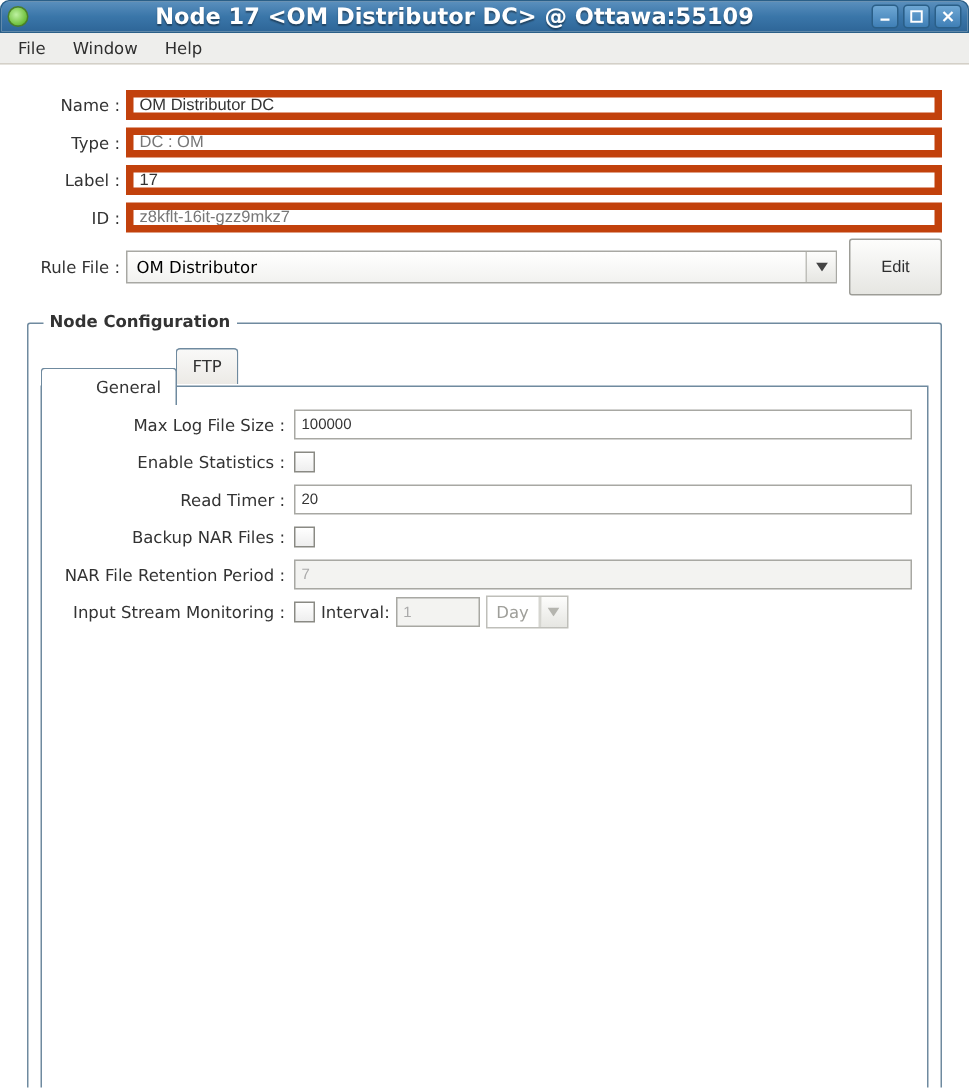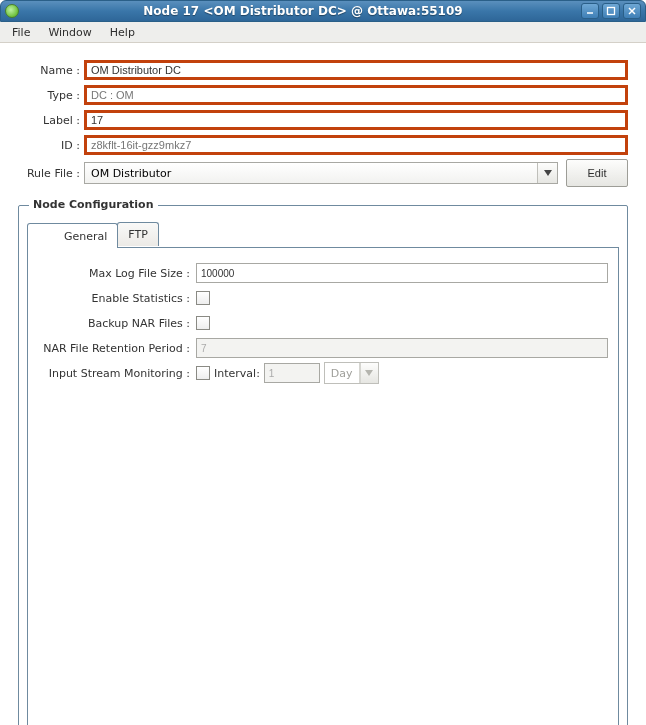--- a/index.html
+++ b/index.html
@@ -1,52 +1,52 @@
 <!DOCTYPE html>
 <html><head>
 <meta charset="utf-8">
 <style>
   * { box-sizing: border-box; margin: 0; padding: 0; }
   html, body { width: 646px; height: 725px; font-family: "DejaVu Sans", "Liberation Sans", Arial, sans-serif; font-size: 11px; background: #fff; overflow: hidden; }
 
   
-  .titlebar { height: 22px; background: linear-gradient(to bottom, #5a8fbd 0%, #3a76a9 50%, #2e6698 100%); border: 1px solid #2a5f88; border-radius: 6px 6px 0 0; display: flex; align-items: center; padding: 0 4px; color: #fff; font-weight: bold; font-size: 12px; }
+  .titlebar { height: 22px; background: linear-gradient(to bottom, #5a8fbd 0%, #3a76a9 50%, #2e6698 100%); border: 1px solid #2a5f88; border-radius: 6px 6px 0 0; display: flex; align-items: center; padding: 0 4px; color: #fff; font-weight: bold; font-size: 15px; }
   .titlebar .app-icon { width: 14px; height: 14px; background: radial-gradient(circle at 40% 40%, #bdf1a1 0%, #6dbf3a 70%); border-radius: 50%; margin-right: 6px; border:1px solid #4a7f2a; }
   .titlebar .title-text { flex: 1; text-align: center; text-shadow: 0 1px 1px rgba(0,0,0,0.4); }
   .window-buttons { display: flex; gap: 3px; }
   .win-btn { width: 18px; height: 16px; background: linear-gradient(to bottom,#6ea7d4,#3f7fb6); border:1px solid #2a5f88; border-radius: 3px; color:#fff; display:flex; align-items:center; justify-content:center; font-size:10px; font-weight:bold; }
   .win-btn svg { width:10px; height:10px; }
 
   
   .menubar { height: 21px; background: #eeeeec; border-bottom: 1px solid #d4d0c8; display:flex; align-items:center; padding: 0 4px; gap: 2px; }
   .menu-item { padding: 2px 8px; color:#2e2e2e; }
 
   
   .content { padding: 16px 18px 8px 18px; }
   .form-row { display:flex; align-items:center; margin-bottom: 3px; min-height: 22px; }
   .form-row label.lbl { width: 66px; text-align:right; padding-right: 4px; color:#333; }
-  .txt { flex:1; height: 20px; border:3px solid #c2410c; background:#fff; padding: 2px 4px; font-size:11px; color:#333; }
+  .txt { flex:1; height: 20px; border:5px solid #c2410c; background:#fff; padding: 2px 4px; font-size:11px; color:#333; }
   .txt.readonly { color:#777; }
 
   .dropdown { display:flex; align-items:center; height:22px; border:1px solid #a8a8a3; background:linear-gradient(to bottom,#fff,#f2f2f0); flex:1;justify-content:space-between; }
   .dropdown .dd-text { flex:1; padding:0 6px; }
   .dd-arrow-btn { width:20px; height:100%; border-left:1px solid #bfbfba; display:flex; align-items:center; justify-content:center; background:linear-gradient(to bottom,#fdfdfc,#e6e6e2); }
   .dd-arrow-btn svg { width:8px; height:6px; }
 
-  .btn { height:28px; border:1px solid #9d9d97; background:linear-gradient(to bottom,#fdfdfc,#e6e6e2); padding:0 14px; font-size:11px; color:#2e2e2e; border-radius:2px; display:inline-flex; align-items:center; justify-content:center; }
+  .btn { height:38px; border:1px solid #9d9d97; background:linear-gradient(to bottom,#fdfdfc,#e6e6e2); padding:0 14px; font-size:11px; color:#2e2e2e; border-radius:2px; display:inline-flex; align-items:center; justify-content:center; }
 
   
   .fieldset { margin-top: 18px; border:1px solid #6f8a9f; border-radius:2px; position:relative; padding: 16px 8px 8px 8px; height: 571px; }
   .fieldset-title { position:absolute; top:-8px; left:10px; background:#fff; padding:0 4px; font-weight:bold; color:#333; }
 
   
   .tabs-wrap { height: 100%; }
   .tab-strip { display:flex; position:relative; z-index:2; }
   .tab { height:24px; border:1px solid #6f8a9f; border-bottom:none; background:linear-gradient(to bottom,#f9f9f8,#eceae6); padding:0 10px; display:flex; align-items:center; margin-right:-1px; border-radius:3px 3px 0 0; color:#333; }
-  .tab.active { background:#fff; position:relative; top:1px; height:25px;padding-left:36px; }
+  .tab.active { background:#fff; position:relative; top:13px; height:25px;padding-left:36px; }
   .tab-panel { border:1px solid #6f8a9f; background:#fff; height: calc(100% - 24px); padding: 14px 10px 10px 10px; }
 
   
   .cfg-row { display:flex; align-items:center; margin-bottom:3px; min-height:22px; }
   .cfg-row .clbl { width:158px; text-align:right; padding-right:6px; color:#333; }
   .small-dd { display:inline-flex; align-items:center; height:20px; border:1px solid #a8a8a3; background:#fff; }
   .small-dd .dd-text { padding:0 6px; }
   .small-dd .dd-arrow-btn { width:18px; }
   .ctxt { height:20px; border:1px solid #a8a8a3; background:#fff; padding:2px 4px; font-size:10px; color:#333; }
   .ctxt.disabled { background:#f3f3f1; color:#aaa; }
@@ -139,20 +139,24 @@
         <div class="cfg-row">
           <div class="clbl">Max Log File Size :</div>
           <input class="ctxt" style="flex: 1 1 0%;" value="100000">
         </div>
 
         <div class="cfg-row">
           <div class="clbl">Enable Statistics :</div>
           <span class="chk"></span>
         </div>
 
+        <div class="cfg-row">
+          <div class="clbl">Read Timer :</div>
+          <input class="ctxt" style="flex: 1 1 0%;" value="20">
+        </div>
 
         <div class="cfg-row">
           <div class="clbl">Backup NAR Files :</div>
           <span class="chk"></span>
         </div>
 
         <div class="cfg-row">
           <div class="clbl">NAR File Retention Period :</div>
           <input class="ctxt disabled" style="flex: 1 1 0%;" disabled="" value="7">
         </div>

